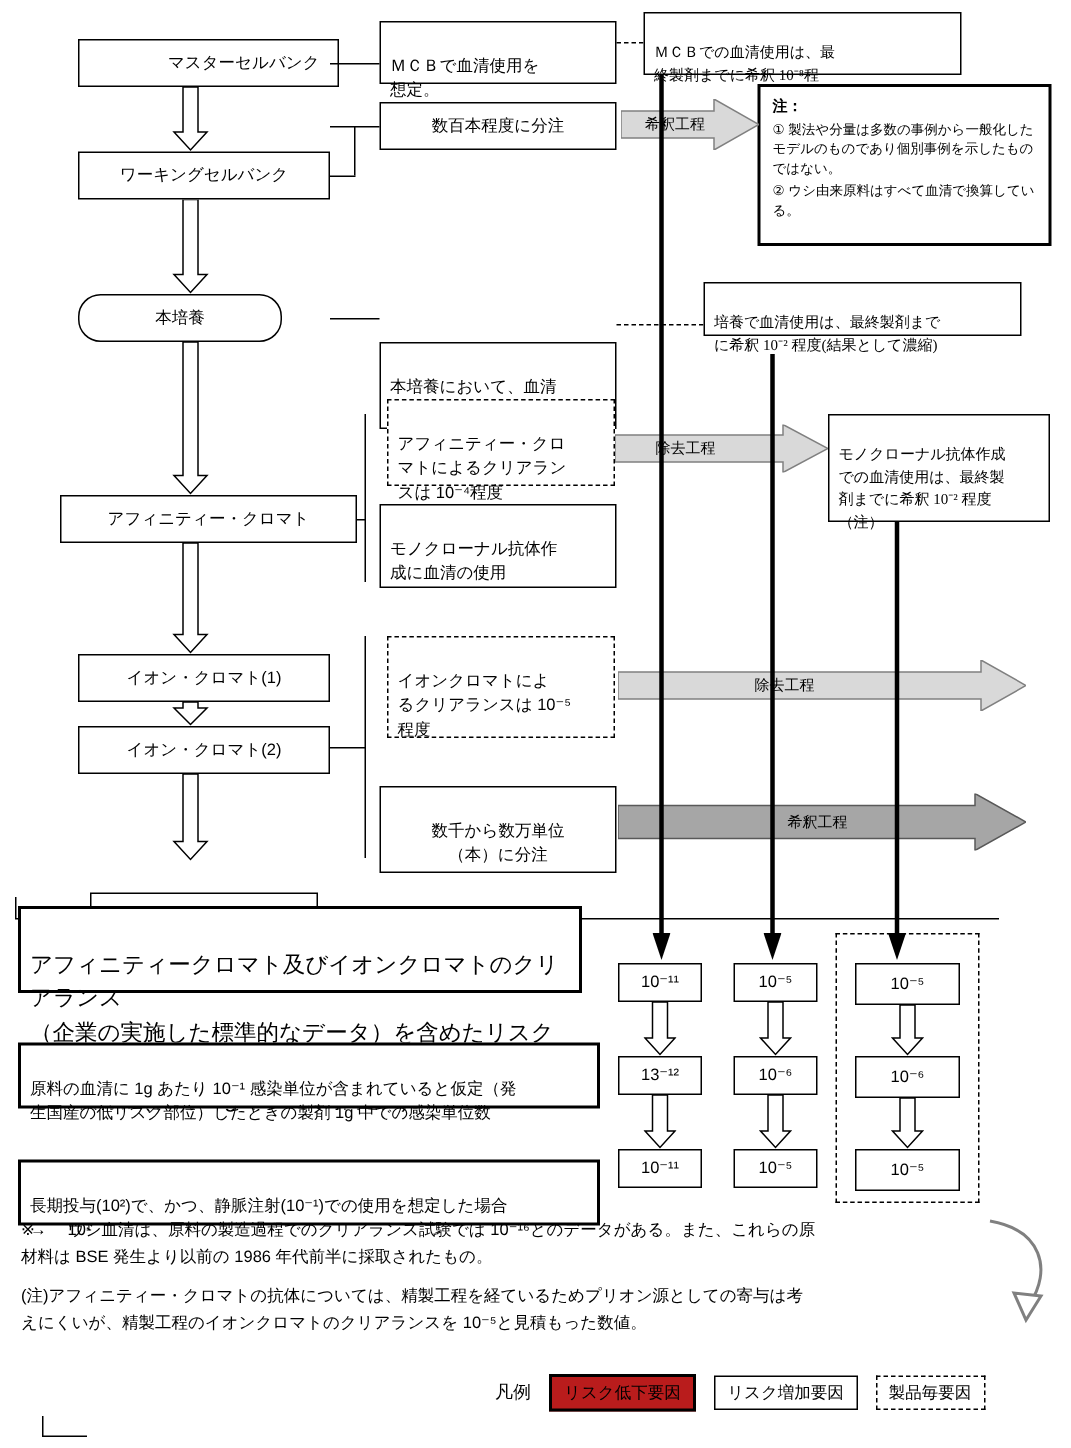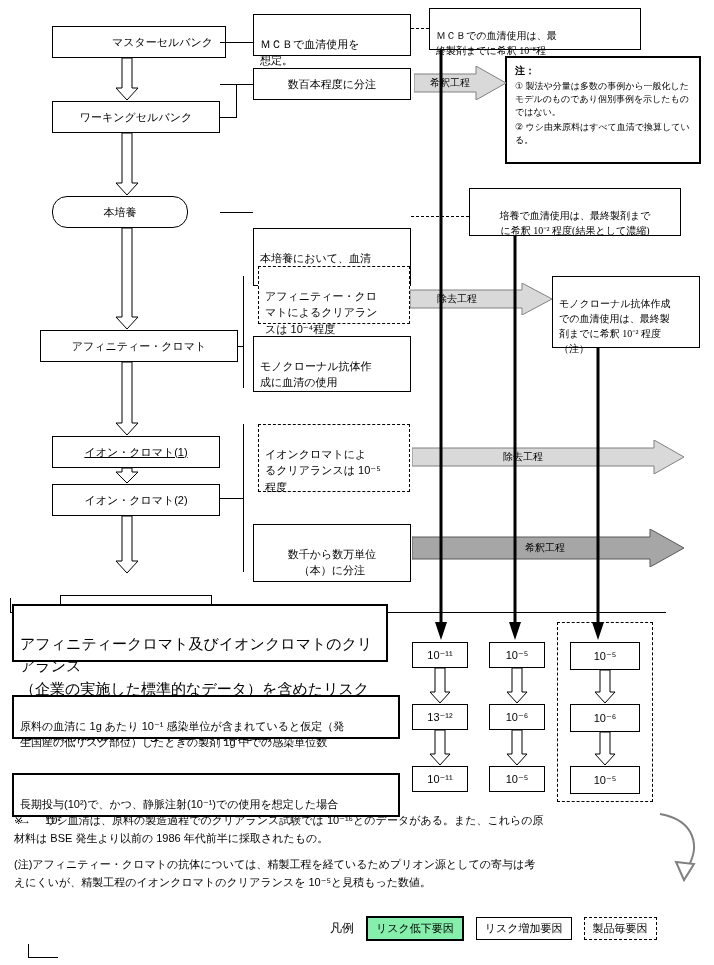--- a/index.html
+++ b/index.html
@@ -18,21 +18,21 @@
     line-height:1.5;padding:4px 6px;
   }
   .dash{border:1px dashed #000;}
   .thick{border:2px solid #000;}
   .ctr{display:flex;align-items:center;justify-content:center;text-align:center;}
   .small{font-size:10px;font-family:Liberation Serif, serif;}
   .tiny{font-size:9px;}
   .solidline{position:absolute;background:#000;}
   .dashline{position:absolute;border-top:1px dashed #000;height:0;}
   .legendbox{border:1px solid #000;padding:3px 8px;background:#fff;}
-  .legendthick{border:2px solid #000;padding:3px 8px;background:#86efac;}
+  .legendthick{border:2px solid #000;padding:3px 8px;background:#b91c1c;}
   .legenddash{border:1px dashed #000;padding:3px 8px;background:#fff;}
 </style>
 </head>
 <body>
 
 <div class="abs box" style="left:52px;top:26px;width:174px;height:32px;padding-left:47px;">
   <span>マスターセルバンク</span>
 </div>
 
 <div class="abs box" style="left:52px;top:101px;width:168px;height:32px;">
@@ -40,21 +40,21 @@
 </div>
 
 <div class="abs box" style="left:52px;top:196px;width:136px;height:32px;border-radius:15px;">
   <span>本培養</span>
 </div>
 
 <div class="abs box" style="left:40px;top:330px;width:198px;height:32px;">
   <span>アフィニティー・クロマト</span>
 </div>
 
-<div class="abs box" style="left:52px;top:436px;width:168px;height:32px;text-decoration:underline;">
+<div class="abs box" style="left:52px;top:436px;width:168px;height:32px;">
   <span>イオン・クロマト(1)</span>
 </div>
 
 <div class="abs box" style="left:52px;top:484px;width:168px;height:32px;">
   <span>イオン・クロマト(2)</span>
 </div>
 
 <div class="abs box" style="left:60px;top:595px;width:152px;height:32px;">
   <span>製剤分注</span>
 </div>
@@ -126,21 +126,21 @@
 <div class="abs solidline" style="left:220px;top:117px;width:17px;height:1px;"></div>
 
 <div class="abs dashline" style="left:411px;top:28px;width:18px;"></div>
 <div class="abs dashline" style="left:411px;top:216px;width:58px;"></div>
 
 <div class="abs boxL small" style="left:429px;top:8px;width:212px;height:42px;white-space:pre-line;">
   <span>ＭＣＢでの血清使用は、最
 終製剤までに希釈 10⁻⁸程</span>
 </div>
 
-<div class="abs boxL small" style="left:469px;top:188px;width:212px;height:48px;white-space:pre-line;text-align:center;">
+<div class="abs boxL small" style="left:469px;top:188px;width:212px;height:36px;white-space:pre-line;">
   <span>培養で血清使用は、最終製剤まで
 に希釈 10⁻² 程度(結果として濃縮)</span>
 </div>
 
 <div class="abs boxL small" style="left:552px;top:276px;width:148px;height:72px;white-space:pre-line;">
   <span>モノクローナル抗体作成
 での血清使用は、最終製
 剤までに希釈 10⁻² 程度
 （注）</span>
 </div>

